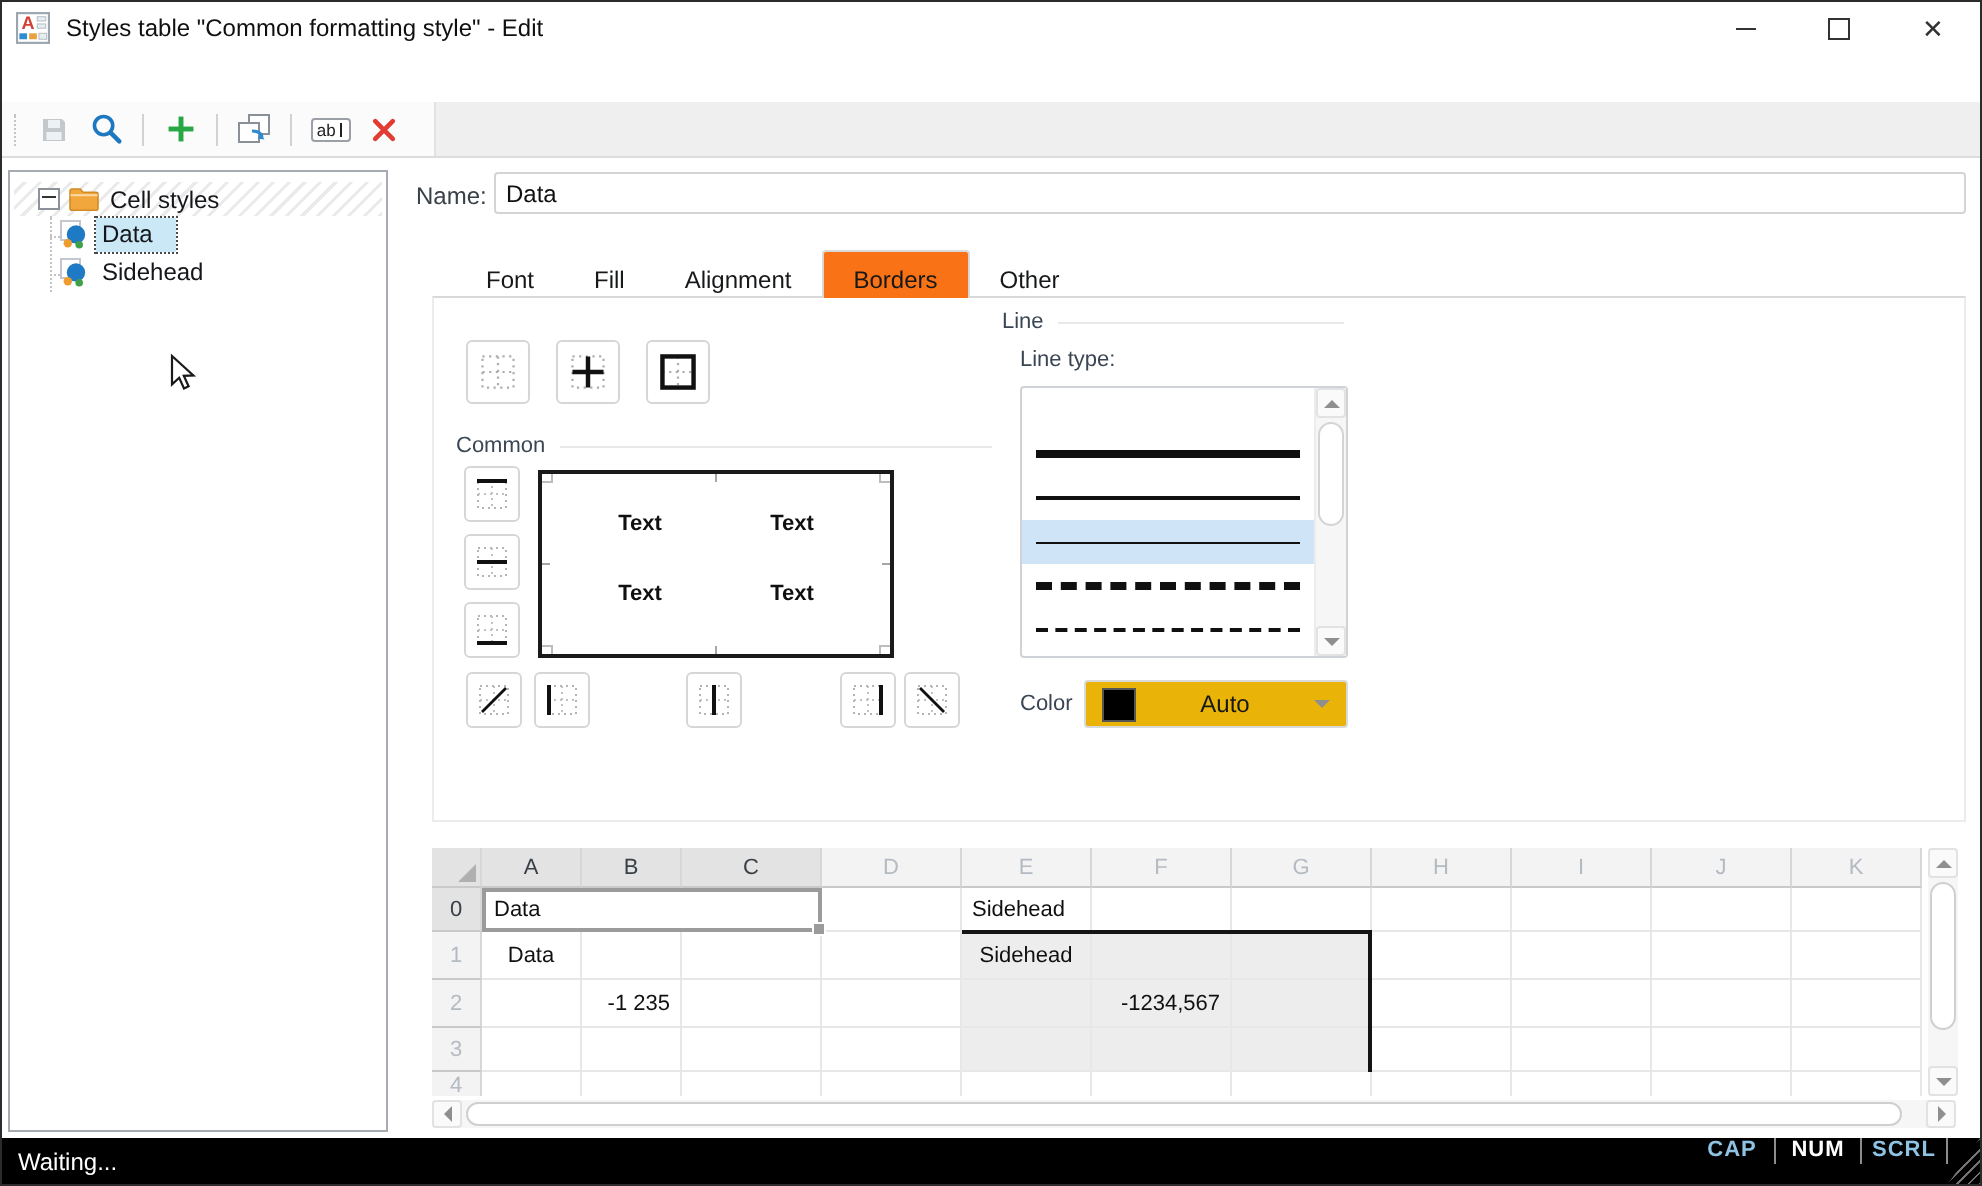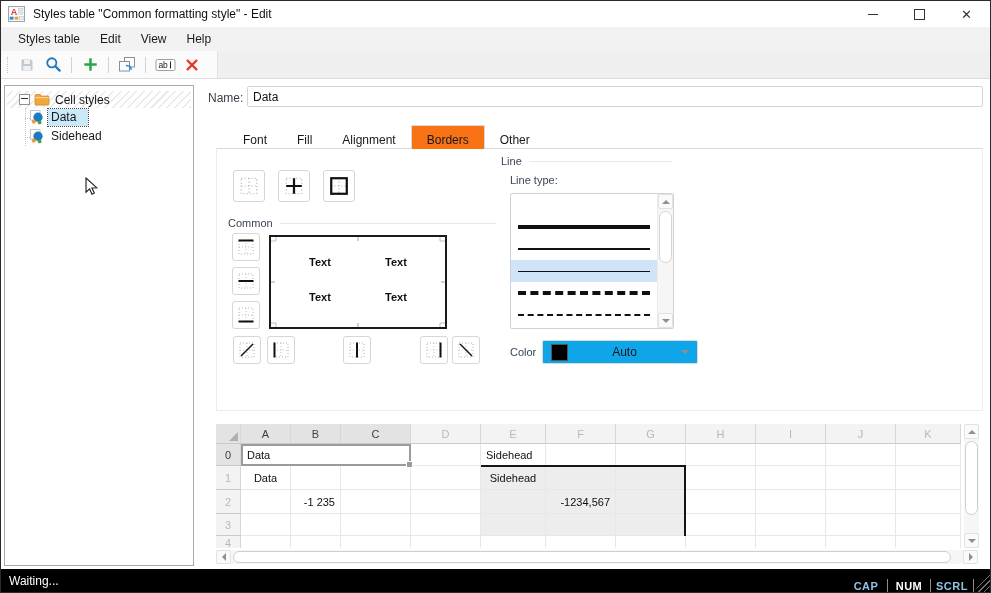--- a/index.html
+++ b/index.html
@@ -73,22 +73,22 @@
   .s-dashed4{border-top:4px dashed #101010;} .s-dashed2{border-top:2px dashed #101010;}
   .lt-scroll{position:absolute;right:0;top:0;width:16px;bottom:0;background:#f6f6f6;border-left:1px solid #ececec;box-sizing:border-box;}
   .sb-btn{position:absolute;left:0;right:0;height:15px;background:#fafafa;border:1px solid #e2e2e2;border-radius:2px;
     display:flex;align-items:center;justify-content:center;box-sizing:border-box;padding:0;}
   .tri-up{width:0;height:0;border-left:4px solid transparent;border-right:4px solid transparent;border-bottom:4px solid #8f8f8f;}
   .tri-down{width:0;height:0;border-left:4px solid transparent;border-right:4px solid transparent;border-top:4px solid #8f8f8f;}
   .tri-left{width:0;height:0;border-top:4px solid transparent;border-bottom:4px solid transparent;border-right:4px solid #8f8f8f;}
   .tri-right{width:0;height:0;border-top:4px solid transparent;border-bottom:4px solid transparent;border-left:4px solid #8f8f8f;}
   .lt-thumb{position:absolute;left:1px;right:1px;top:17px;height:52px;background:#fff;border:1px solid #d4d4d4;border-radius:7px;box-sizing:border-box;}
   .color-label{position:absolute;left:293px;top:197px;font-size:11px;color:#3a4654;}
-  .color-combo{position:absolute;left:325px;top:191px;width:156px;height:24px;border:1px solid #d9d9d9;border-radius:2px;
-    background:#0ea5e9;display:flex;align-items:center;padding:0 8px;box-sizing:border-box;}
+  .color-combo{position:absolute;left:325px;top:191px;width:132px;height:24px;border:1px solid #d9d9d9;border-radius:2px;
+    background:#eab308;display:flex;align-items:center;padding:0 8px;box-sizing:border-box;}
   .color-swatch{width:15px;height:15px;background:#000;border:1px solid #555;flex:none;}
   .color-value{flex:1;text-align:center;font-size:12px;color:#16181a;}
 
   
   .grid{position:absolute;left:215px;top:423px;width:745px;height:124px;overflow:hidden;background:#fff;font-size:11px;}
   .gh{position:absolute;box-sizing:border-box;background:#f3f3f3;color:#b4bac1;display:flex;align-items:center;justify-content:center;
     border-right:1px solid #d7d7d7;border-bottom:1px solid #c9c9c9;}
   .gh.sel{background:#e3e3e3;color:#3a4047;}
   .corner-tri{position:absolute;right:2px;bottom:2px;width:0;height:0;border-left:9px solid transparent;border-bottom:9px solid #b0b0b0;}
   .cell{position:absolute;box-sizing:border-box;background:#fff;border-right:1px solid #e7e7e7;border-bottom:1px solid #e7e7e7;
@@ -103,21 +103,21 @@
   .vscroll{position:absolute;left:963px;top:423px;width:15px;height:124px;background:#f6f6f6;border-radius:2px;}
   .vthumb{position:absolute;left:1px;right:1px;top:17px;height:74px;background:#fff;border:1px solid #cfcfcf;border-radius:7px;box-sizing:border-box;}
   .hscroll{position:absolute;left:215px;top:549px;width:762px;height:14px;background:#f6f6f6;border-radius:2px;}
   .hbtn{position:absolute;top:0;bottom:0;width:15px;background:#fafafa;border:1px solid #e2e2e2;border-radius:2px;
     display:flex;align-items:center;justify-content:center;box-sizing:border-box;padding:0;}
   .hthumb{position:absolute;left:17px;top:1px;bottom:1px;width:718px;background:#fff;border:1px solid #cfcfcf;border-radius:7px;box-sizing:border-box;}
 
   
   .statusbar{position:absolute;left:0;right:0;bottom:0;height:23px;background:#000000;display:flex;align-items:center;padding-left:8px;box-sizing:border-box;}
   .status-text{font-size:12px;color:#fff;}
-  .sb-right{margin-left:auto;display:flex;align-items:flex-end;height:100%;}
+  .sb-right{margin-left:auto;display:flex;align-items:flex-start;height:100%;}
   .ind{font-size:11px;font-weight:700;width:42px;text-align:center;color:#8fc3e4;letter-spacing:.5px;}
   .ind.active{color:#fff;}
   .sb-sep{width:1px;height:13px;background:rgba(255,255,255,.55);}
   .grip{width:16px;height:100%;clip-path:polygon(100% 0,100% 100%,0 100%);
     background:repeating-linear-gradient(135deg,rgba(255,255,255,0) 0 3px,rgba(255,255,255,.45) 3px 4px);}
 
   .cursor{position:absolute;left:84px;top:176px;z-index:50;pointer-events:none;}
 </style>
 </head>
 <body>
@@ -143,26 +143,20 @@
         </div>
       <div class="win-btn">
           <span class="glyph-max"></span>
         </div>
       <div class="win-btn">
           <span class="glyph-close">✕</span>
         </div>
     </div>
   </div>
 
-  <div class="menubar" id="menubar">
-      <div class="menu-item">Styles table</div>
-      <div class="menu-item">Edit</div>
-      <div class="menu-item">View</div>
-      <div class="menu-item">Help</div>
-    </div>
 
   <div class="toolbar">
     <div class="toolbar-band">
       <span class="tool-grip"></span>
       <button class="tool-btn">
         <svg width="16" height="16" viewBox="0 0 16 16">
             <path d="M2.5 2.5 h9.5 l1.5 1.5 v9.5 h-11 z" fill="#c3c8cd"></path>
             <rect x="5" y="3" width="6" height="4" fill="#eef1f4"></rect>
             <rect x="4.2" y="9" width="7.6" height="4" fill="#eef1f4"></rect>
           </svg>

